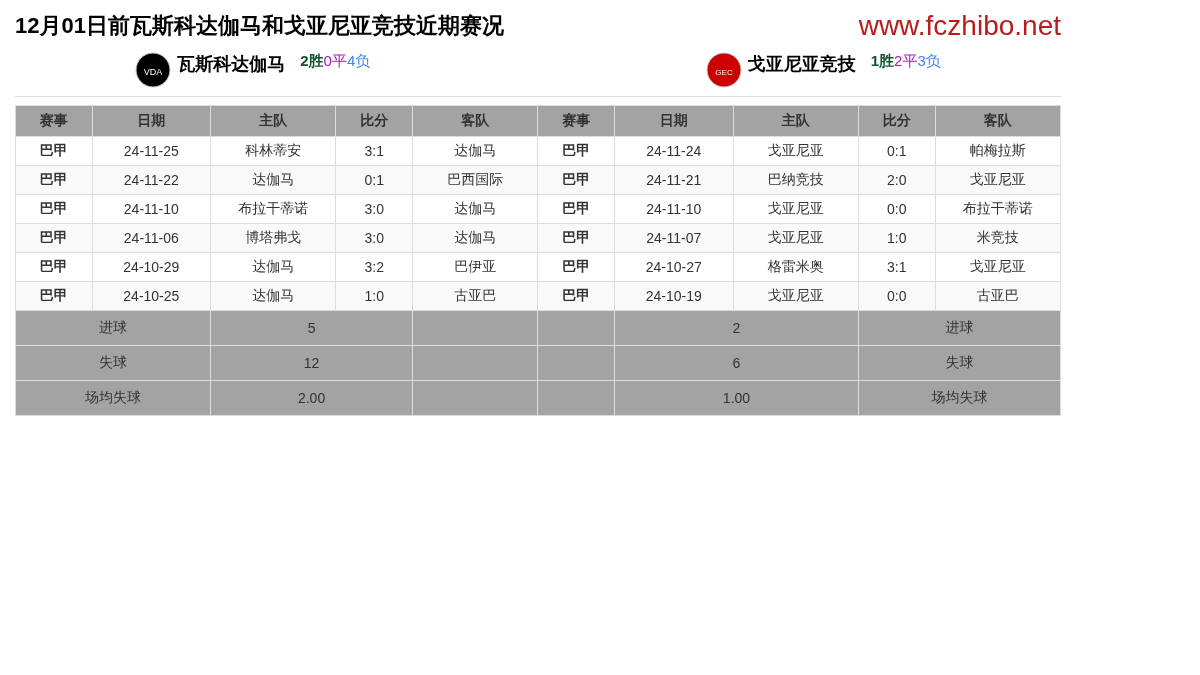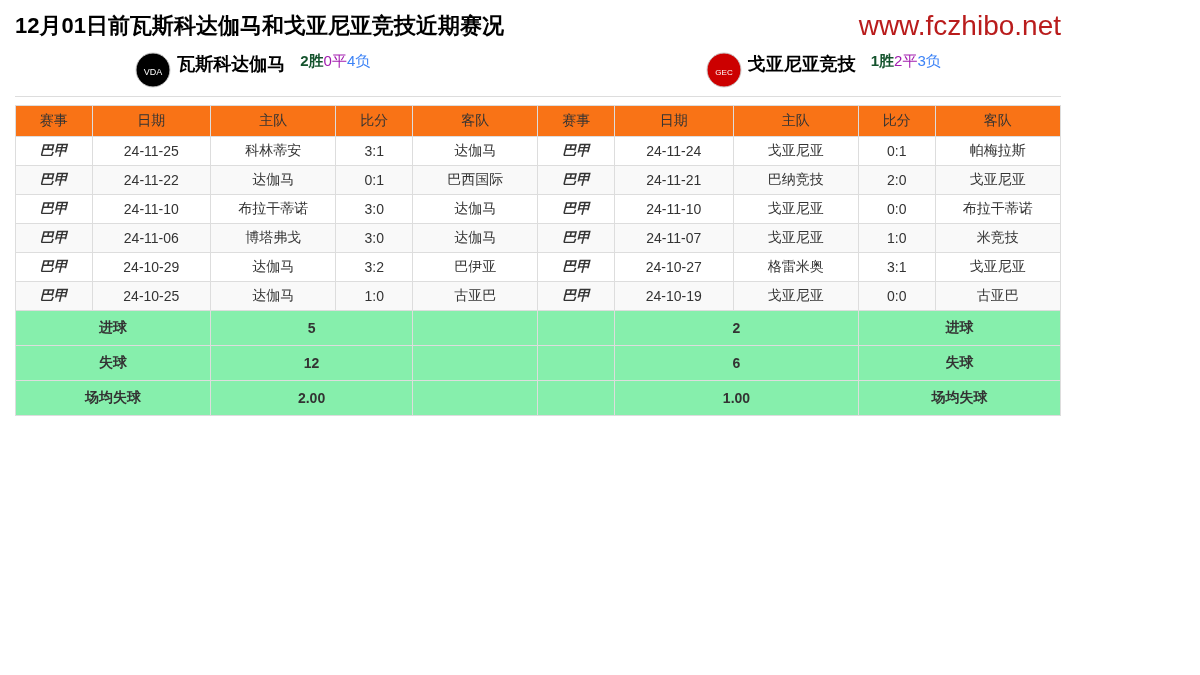--- a/index.html
+++ b/index.html
@@ -60,51 +60,50 @@
     .win { color: #14532d; font-weight: bold; }
     .draw { color: #a21caf; }
     .lose { color: #3b82f6; }
     
     .main-table {
       width: 100%;
       border-collapse: collapse;
       table-layout: fixed;
     }
     .main-table th {
-      background: #f97316;
+      background: #a3a3a3;
       text-align: center;
       padding: 6px 2px;
-      font-weight: normal;
+      font-weight: bold;
       font-size: 14px;
       border: 1px solid #ddd;
       color: #333;
     }
     .main-table td {
       text-align: center;
       padding: 5px 2px;
       border: 1px solid #ddd;
       font-size: 14px;
       color: #333;
     }
     .red-cell {
       background: #e00;
       color: #fff;
       font-weight: bold;
       font-size: 15px;
-      font-style: italic;
     }
     .gray-row td {
       background: #f9f9f9;
     }
     .white-row td {
       background: #fff;
     }
     .stats-row td {
-      background: #86efac;
-      font-weight: bold;
+      background: #a3a3a3;
+      font-weight: normal;
       font-size: 14px;
       padding: 8px 2px;
     }
     .stats-value {
       font-size: 15px;
       color: #333;
     }
     .col-event { width: 55px; }
     .col-date { width: 85px; }
     .col-home { width: 90px; }

